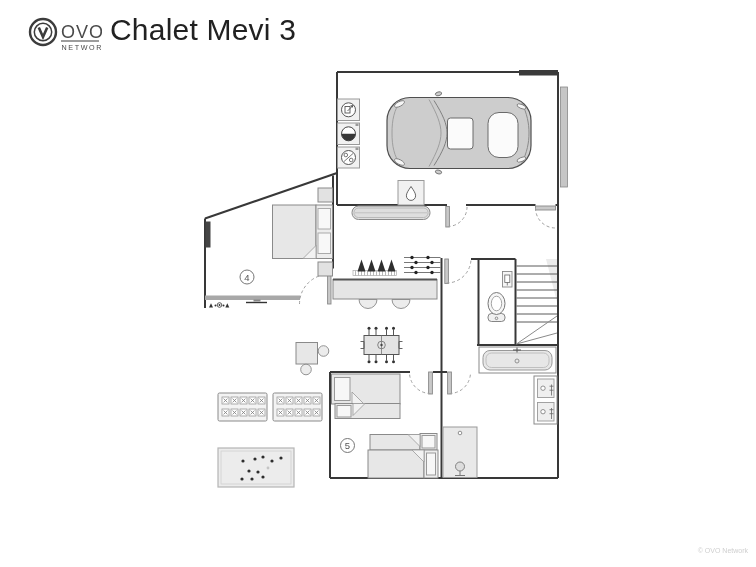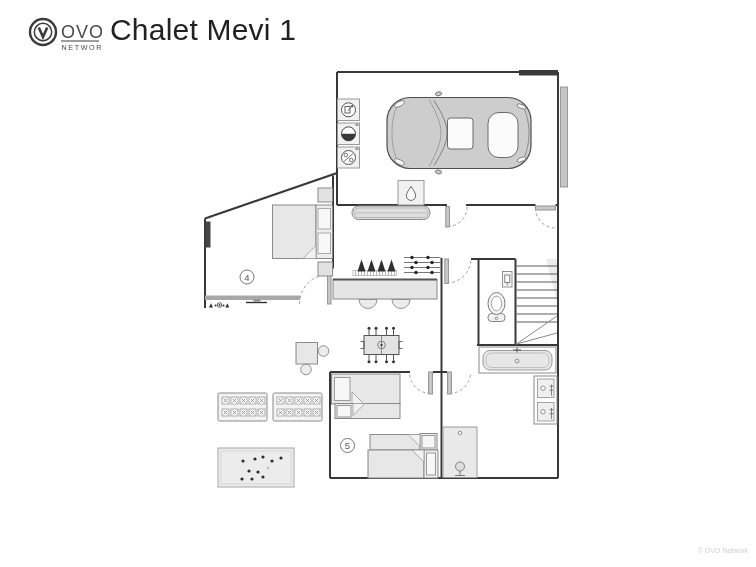--- a/index.html
+++ b/index.html
@@ -19,21 +19,21 @@
     <svg width="74" height="38" viewBox="0 0 74 38">
       <g stroke="#3c3c3c" fill="none">
         <circle cx="15" cy="19" r="13" stroke-width="2.4"></circle>
         <circle cx="15" cy="19" r="8.7" stroke-width="1.5"></circle>
         <path d="M10.8,14.5 L15,24 L19.2,14.5" stroke-width="2.6"></path>
         <line x1="33" y1="28" x2="71" y2="28" stroke-width="1.1"></line>
       </g>
       <text x="33" y="24.5" font-size="18" letter-spacing="1" fill="#4a4a4a">OVO</text>
       <text x="33.5" y="36.5" font-size="7.2" letter-spacing="1.6" fill="#4a4a4a">NETWORK</text>
     </svg>
-    <span class="title">Chalet Mevi 1</span>
+    <span class="title">Chalet Mevi 3</span>
   </header>
 
   <svg id="plan" width="756" height="567" viewBox="0 0 756 567">
     <defs>
       <pattern id="hatch" width="3" height="5" patternUnits="userSpaceOnUse">
         <line x1="1.5" y1="0" x2="1.5" y2="5" stroke="#999" stroke-width="0.7"></line>
       </pattern>
       <g id="xsq">
         <rect width="7" height="7" fill="#fdfdfd" stroke="#9a9a9a" stroke-width="0.8"></rect>
         <path d="M1.6,1.6 L5.4,5.4 M5.4,1.6 L1.6,5.4" stroke="#7c7c7c" stroke-width="0.8"></path>

